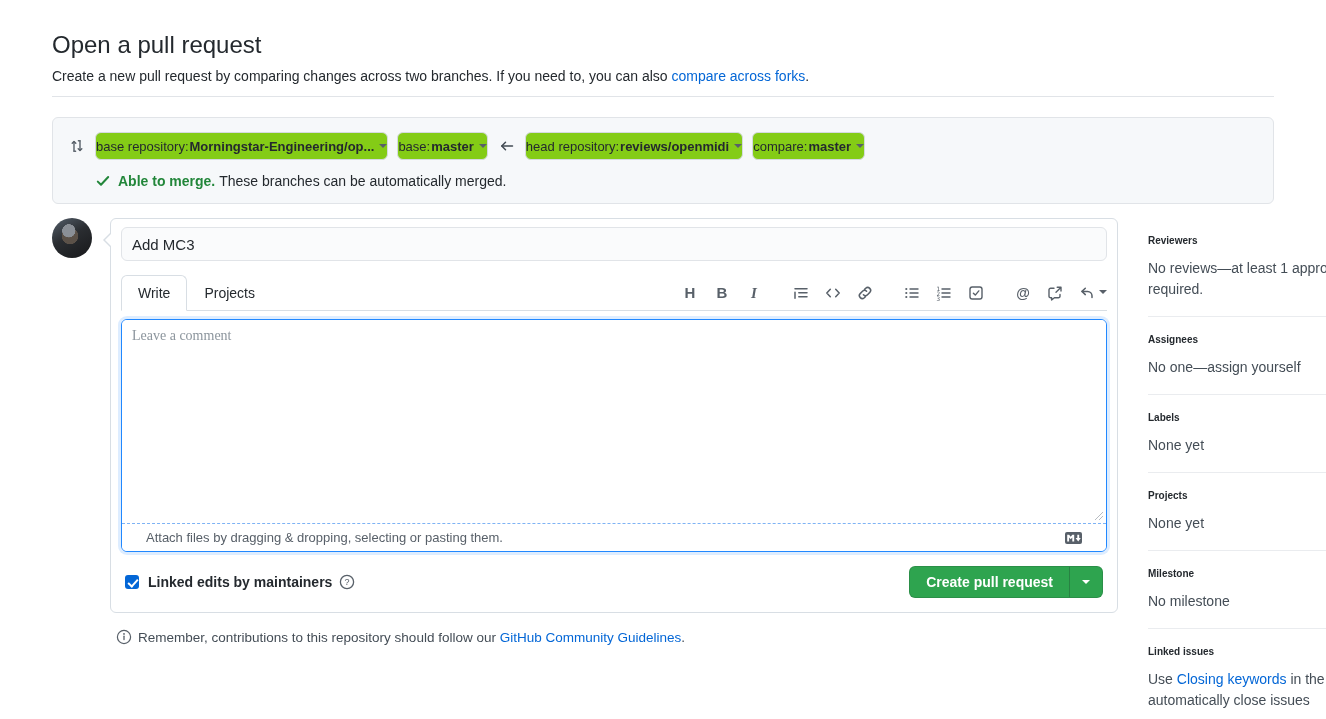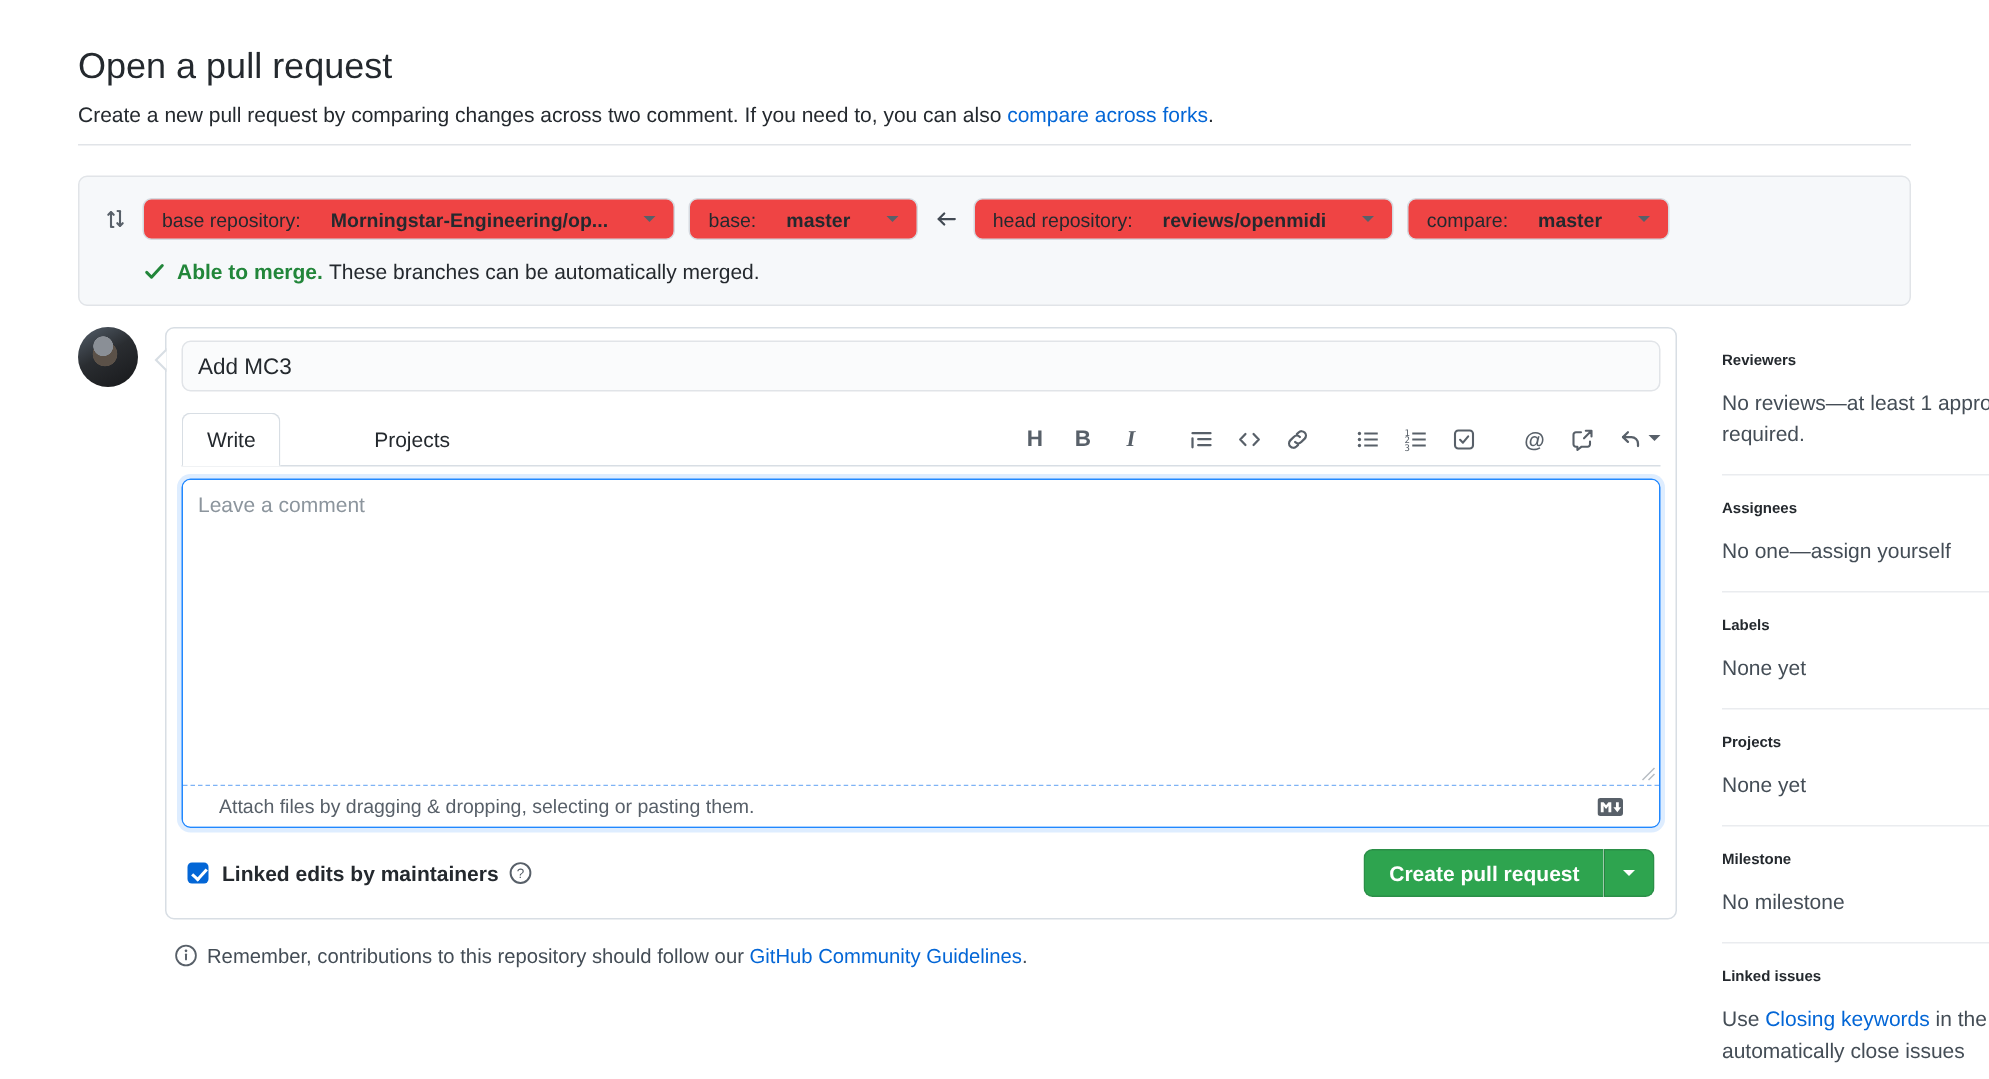--- a/index.html
+++ b/index.html
@@ -21,23 +21,23 @@
   .head-rule{border:0;border-top:1px solid var(--border);margin:10px 0 0 0;}
 
   
   .branch-bar{
     margin-top:20px;background:var(--bar-bg);border:1px solid var(--border);
     border-radius:6px;padding:14px 16px;
   }
   .branch-row{display:flex;align-items:center;}
   .compare-icon{margin-right:10px;display:flex;color:var(--muted);}
   .branch-btn{
-    display:inline-flex;align-items:center;gap:20px;height:28px;
-    padding:0 12px;margin-right:9px;border:1px solid #d5dae0;border-radius:6px;
-    background:#ef4444;font-size:13px;color:var(--text);cursor:pointer;white-space:nowrap;
+    display:inline-flex;align-items:center;gap:1px;height:28px;
+    padding:0 0;margin-right:9px;border:1px solid #d5dae0;border-radius:6px;
+    background:#84cc16;font-size:13px;color:var(--text);cursor:pointer;white-space:nowrap;
   }
   .branch-btn b{font-weight:600;}
   .caret{display:inline-block;width:0;height:0;border:4px solid transparent;
     border-top-color:#586069;margin-left:4px;margin-top:4px;}
   .range-arrow{margin:0 10px 0 2px;color:#424a53;display:flex;}
   .merge-row{margin-top:13px;margin-left:26px;display:flex;align-items:center;font-size:14px;}
   .merge-row svg{margin-right:7px;}
   .merge-bold{color:var(--green);font-weight:600;margin-right:4px;}
 
   
@@ -58,21 +58,21 @@
     border:8px solid transparent;border-left:0;border-right-color:var(--border-med);}
   .card::after{content:"";position:absolute;left:-6.5px;top:14.5px;width:0;height:0;
     border:6.5px solid transparent;border-left:0;border-right-color:#fff;}
   .title-input{
     width:100%;height:34px;padding:6px 10px;font-size:15px;color:var(--text);
     background:var(--input-bg);border:1px solid var(--border);border-radius:6px;outline:none;
     font-family:inherit;
   }
   .tab-header{
     display:flex;align-items:flex-end;margin-top:14px;border-bottom:1px solid var(--border-med);
-    padding:0 0 0 0;position:relative;gap:45px;
+    padding:0 0 0 0;position:relative;
   }
   .tab{
     padding:9px 16px;font-size:14px;color:var(--text);cursor:pointer;background:transparent;
     border:1px solid transparent;margin-bottom:-1px;border-radius:6px 6px 0 0;
   }
   .tab.active{background:#fff;border-color:var(--border-med);border-bottom-color:#fff;}
   .toolbar{margin-left:auto;display:flex;align-items:center;padding-bottom:9px;color:var(--muted);}
   .tool{
     display:flex;align-items:center;justify-content:center;width:16px;height:16px;
     margin-left:16px;cursor:pointer;color:var(--muted);font-size:15px;line-height:16px;
@@ -81,21 +81,21 @@
   .glyph-b{font-weight:700;}
   .glyph-h{font-weight:600;}
   .glyph-i{font-style:italic;font-family:"Liberation Serif","DejaVu Serif",serif;font-weight:600;}
   .glyph-at{font-weight:600;font-size:14px;}
 
   .comment-box{
     margin-top:8px;border:1px solid var(--focus);border-radius:6px;
     box-shadow:0 0 0 3px rgba(33,136,255,.15);overflow:hidden;background:#fff;
   }
   .comment-area{
-    position:relative;height:204px;border-bottom:1px dashed #7eb3f5;
+    position:relative;height:204px;border-bottom:1px dashed #7eb3f5;font-family:Liberation Serif, serif;
   }
   .comment-textarea{
     width:100%;height:100%;border:0;outline:none;resize:none;padding:8px 10px;
     font-family:inherit;font-size:14px;color:var(--text);background:#fff;
   }
   .comment-textarea::placeholder{color:#8c959d;}
   .resize-grip{position:absolute;right:2px;bottom:2px;color:#b7bcc2;}
   .attach-bar{
     display:flex;align-items:center;justify-content:space-between;
     padding:6px 24px;font-size:13px;color:var(--muted);background:#fff;
@@ -134,21 +134,21 @@
   .sb-title{font-size:10px;font-weight:600;color:var(--text);}
   .sb-icon{color:var(--muted);cursor:pointer;display:flex;}
   .sb-body{margin-top:10px;color:#444d56;line-height:21px;}
 </style>
 </head>
 <body>
 
 <div class="container">
 
   <h1>Open a pull request</h1>
-  <div class="subtitle"><span>Create a new pull request by comparing changes across two comment. If you need to, you can also </span><a>compare across forks</a><span>.</span></div>
+  <div class="subtitle"><span>Create a new pull request by comparing changes across two branches. If you need to, you can also </span><a>compare across forks</a><span>.</span></div>
   <hr class="head-rule">
 
   <div class="branch-bar">
     <div class="branch-row">
       <span class="compare-icon">
         <svg width="16" height="16" viewBox="0 0 16 16" fill="none" stroke="currentColor" stroke-width="1.4" stroke-linecap="round" stroke-linejoin="round">
           <path d="M5 13.2V3.6"></path>
             <path d="M3.2 5.2 5 3.4l1.8 1.8"></path>
             <path d="M5 13.2c0 0 0 .1 1.6.1"></path>
           <path d="M11 2.8v9.6"></path>

